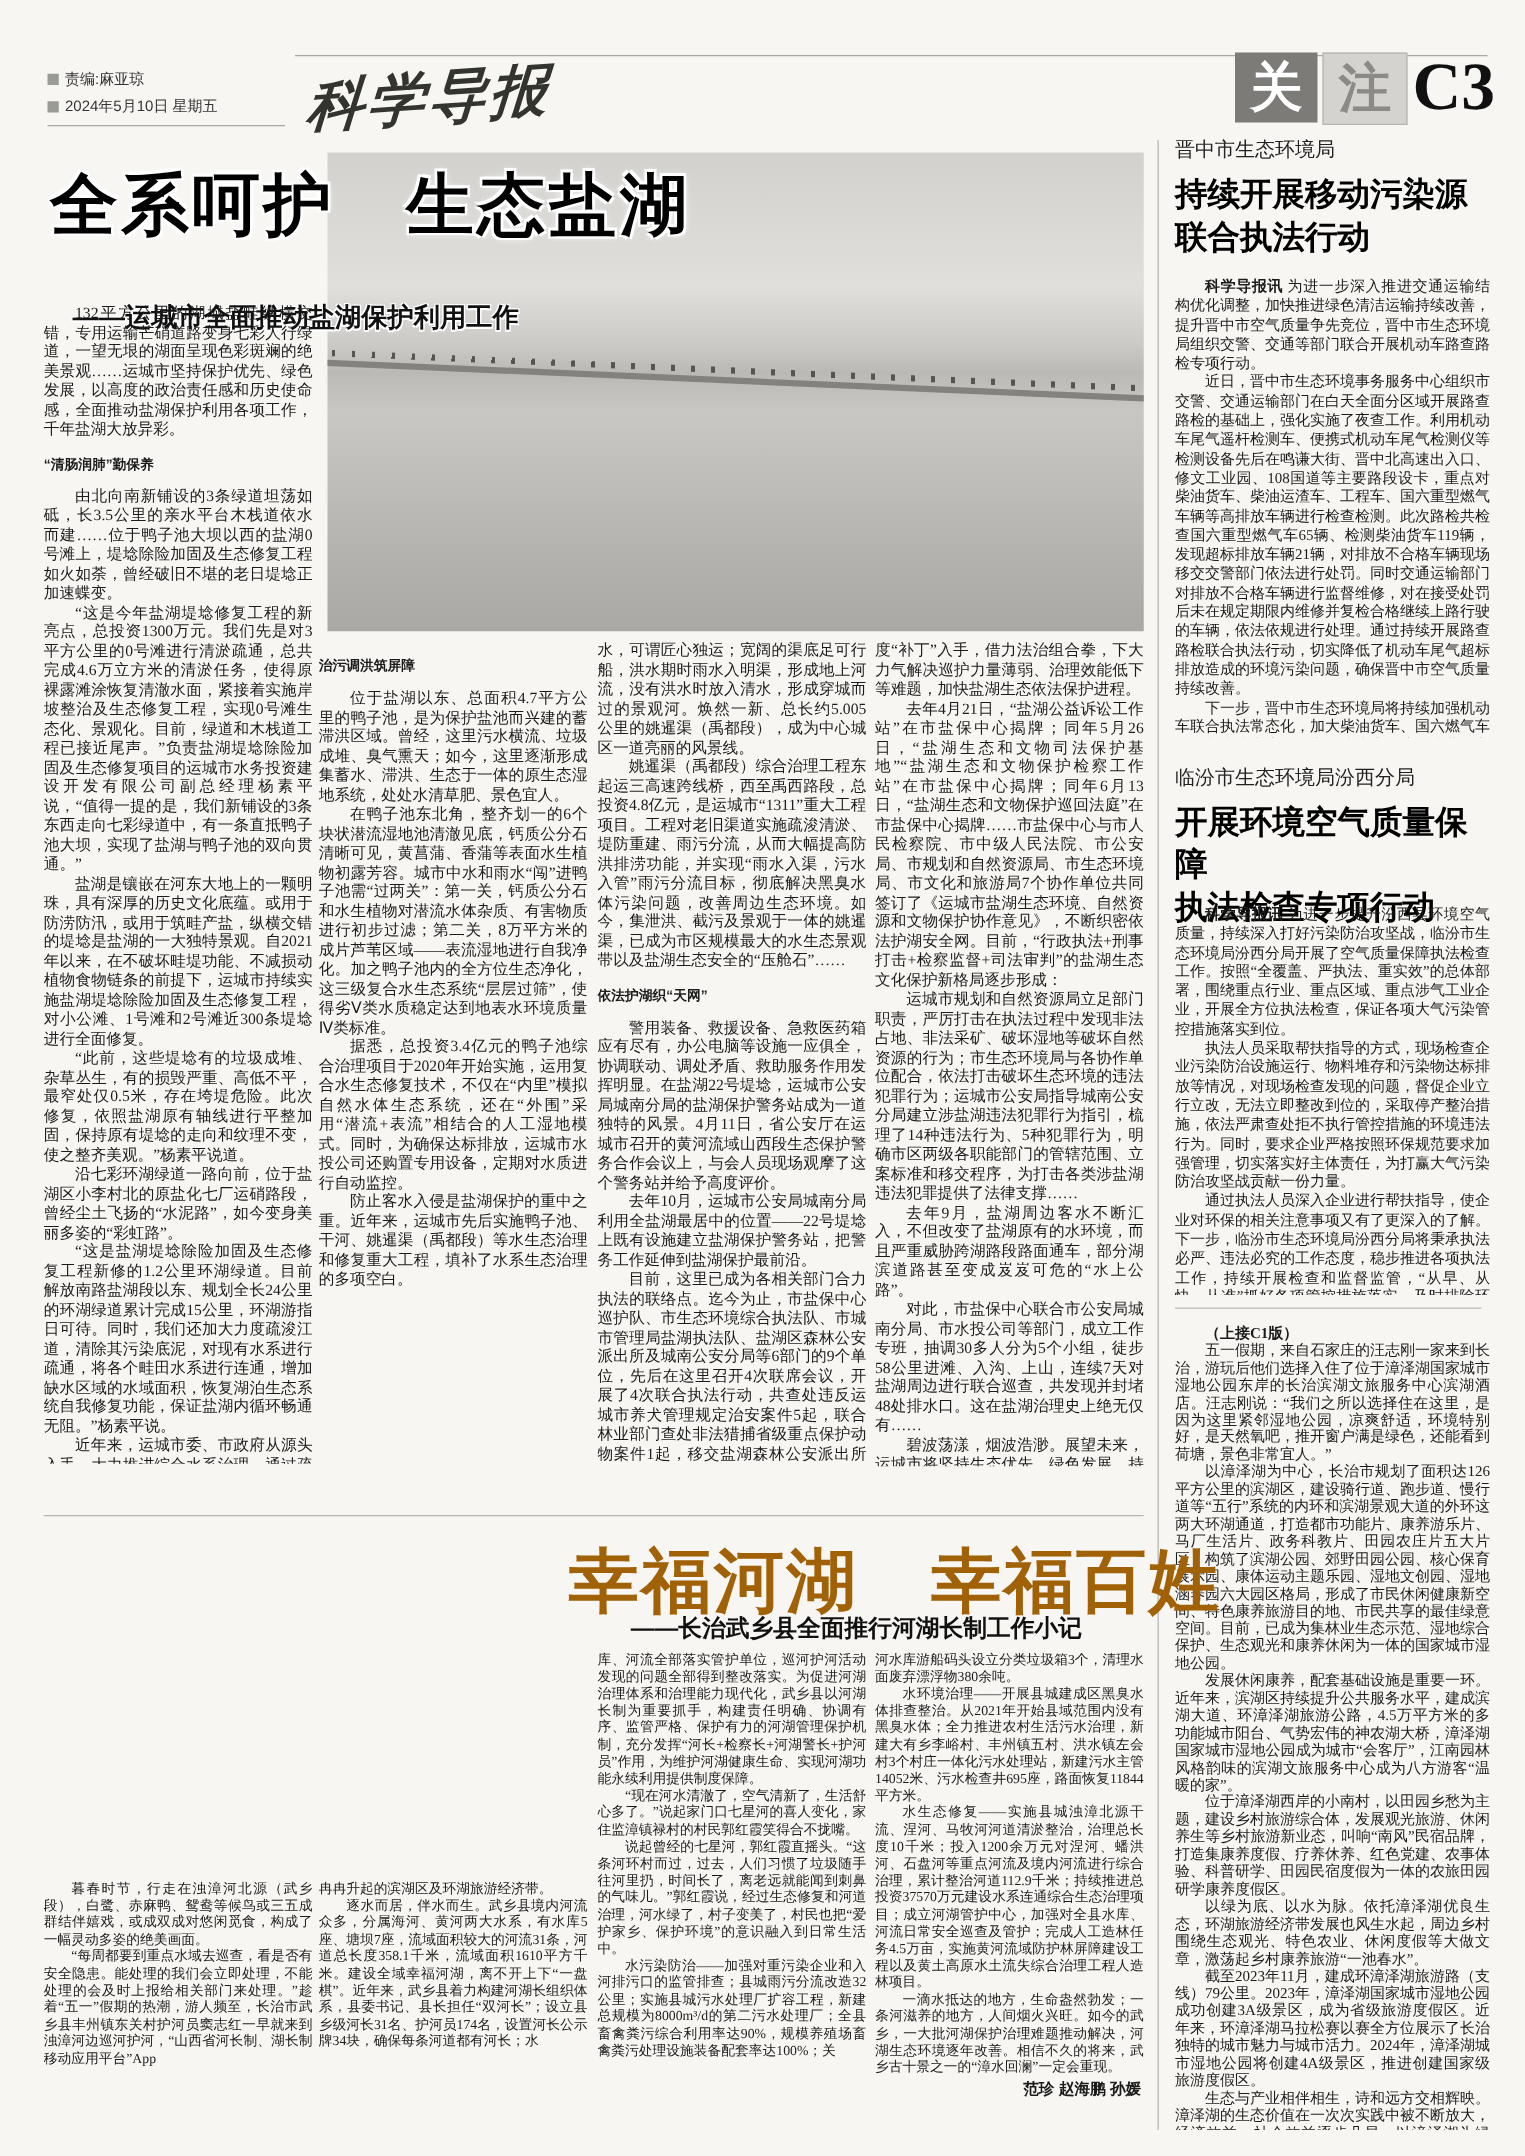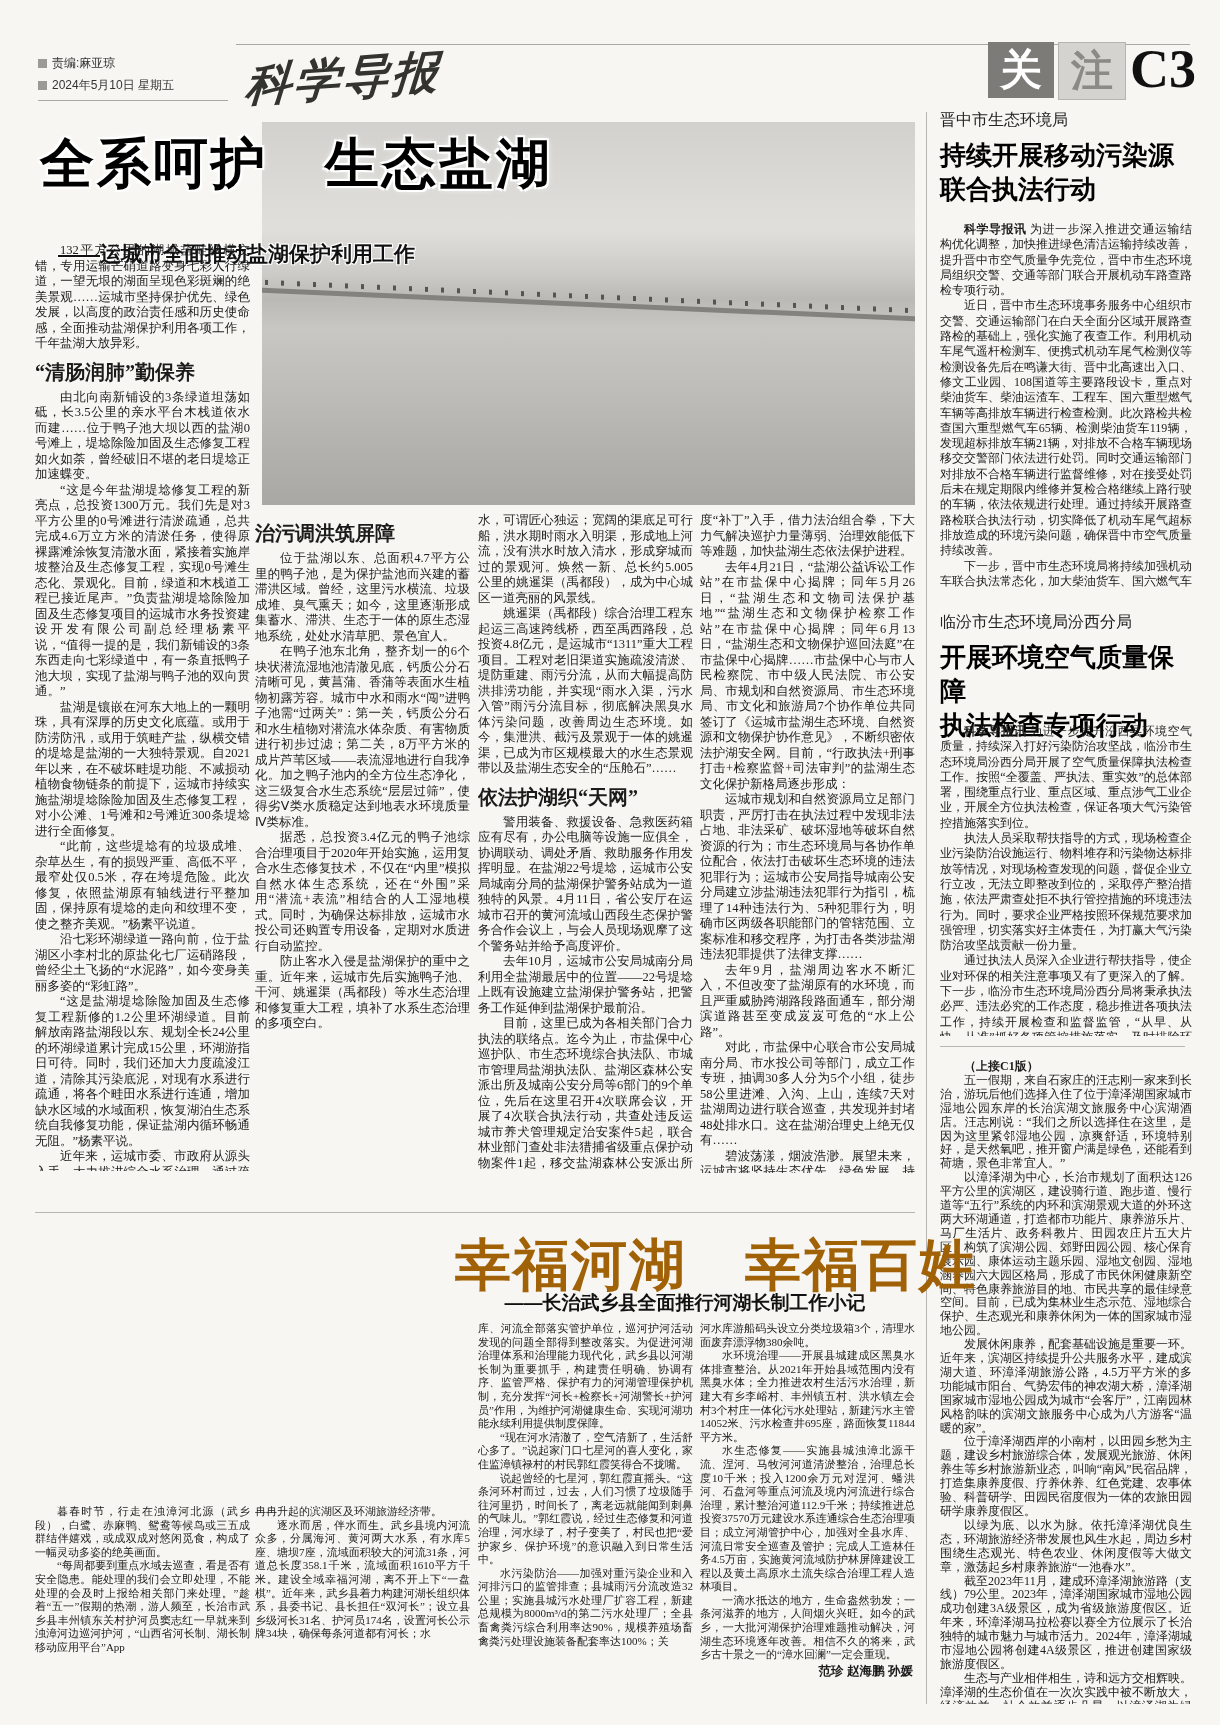--- a/index.html
+++ b/index.html
@@ -27,21 +27,21 @@
           background:repeating-linear-gradient(90deg,#56554f 0 3px,transparent 3px 16px);}
   .photo-ducks{background:linear-gradient(160deg,#f0efeb 0%,#e2e1dd 14%,#a3a29e 28%,#8f8e8a 42%,
                #b4b3af 58%,#c8c7c3 74%,#d6d5d1 100%);overflow:hidden;}
   .bird{position:absolute;width:9px;height:5px;border-radius:50%;background:#4c4b47;}
 
   
   .col{position:absolute;width:215px;overflow:hidden;text-align:justify;
        font-size:12.5px;line-height:15.5px;}
   .col .para{text-indent:2em;}
   .col .para.cont{text-indent:0;}
-  .sec-h{font-family:Liberation Serif, serif;font-weight:bold;font-size:20px;
+  .sec-h{font-family:Liberation Sans, sans-serif;font-weight:bold;font-size:11px;
          line-height:22px;margin:9px 0 7px;text-indent:0;}
   .byline{text-align:right;font-weight:bold;font-family:"Liberation Sans",sans-serif;
           font-size:12.5px;margin-top:3px;padding-right:2px;}
   .lead{font-weight:bold;font-family:"Liberation Sans",sans-serif;}
   .note{font-weight:bold;text-indent:0;}
 
   
   .main-head{font-size:54px;font-weight:900;font-family:"Liberation Sans",sans-serif;
              letter-spacing:3px;color:#000;white-space:nowrap;
              text-shadow:-2px -2px 0 #fff,2px -2px 0 #fff,-2px 2px 0 #fff,2px 2px 0 #fff,0 0 7px #fff;}

